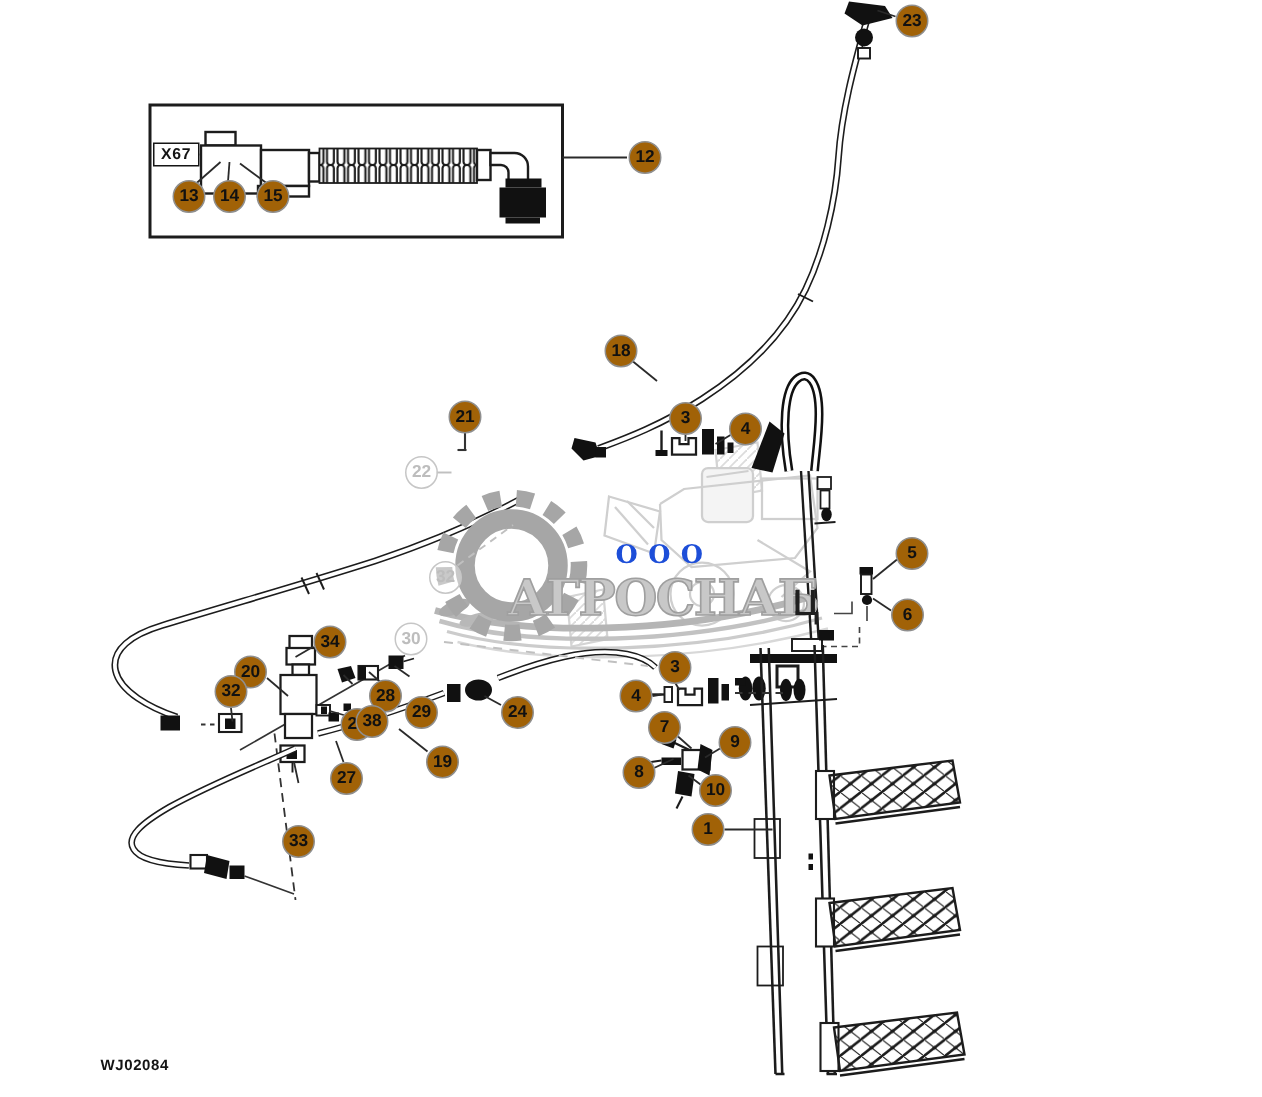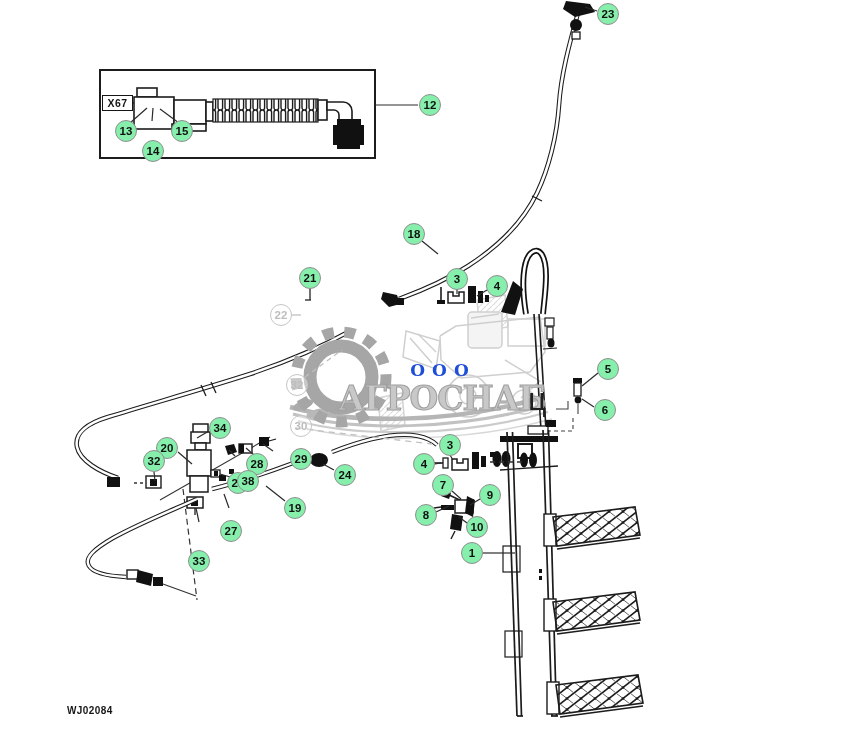--- a/index.html
+++ b/index.html
@@ -1,20 +1,20 @@
 <!DOCTYPE html>
 <html><head>
 <meta charset="utf-8">
 <style>
   html,body{margin:0;padding:0;background:#fff;}
   #stage{position:relative;width:841px;height:731px;background:#fff;overflow:hidden;
          font-family:"Liberation Sans",sans-serif;}
   #art{position:absolute;left:0;top:0;}
   .callout{position:absolute;width:22px;height:22px;border-radius:50%;
-    border:1.5px solid #8f8f8f;background:#86efac;color:#111;
+    border:1.5px solid #8f8f8f;background:#a16207;color:#111;
     display:flex;align-items:center;justify-content:center;
     font:700 11.5px "Liberation Sans",sans-serif;box-sizing:border-box;}
   .callout.muted{border-color:#c6c6c6;color:#bdbdbd;background:rgba(255,255,255,.4);}
   .lbl{position:absolute;color:#151515;}
   #x67{left:102px;top:95px;width:31px;height:16px;border:1.6px solid #151515;
        display:flex;align-items:center;justify-content:center;
        font:700 10.5px "Liberation Sans",sans-serif;letter-spacing:.5px;background:#fff;box-sizing:border-box;}
   #figcode{left:67px;top:705px;font:700 10px "Liberation Sans",sans-serif;letter-spacing:.4px;}
   #wm-prefix{left:398px;top:360px;width:90px;text-align:center;
        font:700 17px "DejaVu Serif",serif;color:#1d4ed8;letter-spacing:7px;}
@@ -301,40 +301,40 @@
 
   <div class="lbl" id="x67">X67</div>
   <div class="lbl" id="wm-prefix">ООО</div>
   <div class="lbl" id="wm-name">АГРОСНАБ</div>
   <div class="lbl" id="stray">ц</div>
   <div class="lbl" id="figcode">WJ02084</div>
 
   <div id="callout-layer">
       <div class="callout" style="left: 419px; top: 94px;">12</div>
       <div class="callout" style="left: 115px; top: 120px;">13</div>
-      <div class="callout" style="left: 142px; top: 120px; margin-top: 20px;">14</div>
+      <div class="callout" style="left: 142px; top: 120px;">14</div>
       <div class="callout" style="left: 171px; top: 120px;">15</div>
       <div class="callout" style="left: 597px; top: 3px;">23</div>
       <div class="callout" style="left: 403px; top: 223px;">18</div>
       <div class="callout" style="left: 299px; top: 267px;">21</div>
       <div class="callout" style="left: 446px; top: 268px;">3</div>
       <div class="callout" style="left: 486px; top: 275px;">4</div>
       <div class="callout muted" style="left: 270px; top: 304px;">22</div>
       <div class="callout muted" style="left: 286px; top: 374px;">32</div>
-      <div class="callout muted" style="left: 290px; top: 415px; text-align: right;">30</div>
+      <div class="callout muted" style="left: 263px; top: 415px; text-align: right;">30</div>
       <div class="callout" style="left: 209px; top: 417px;">34</div>
       <div class="callout" style="left: 156px; top: 437px;">20</div>
       <div class="callout" style="left: 143px; top: 450px;">32</div>
       <div class="callout" style="left: 227px; top: 472px;">25</div>
       <div class="callout" style="left: 246px; top: 453px;">28</div>
-      <div class="callout" style="left: 270px; top: 448px; margin-left: 20px;">29</div>
+      <div class="callout" style="left: 270px; top: 464px;">29</div>
       <div class="callout" style="left: 237px; top: 470px;">38</div>
       <div class="callout" style="left: 334px; top: 464px;">24</div>
       <div class="callout" style="left: 284px; top: 497px;">19</div>
-      <div class="callout" style="left: 220px; top: 520px; text-align: right;">27</div>
+      <div class="callout" style="left: 220px; top: 508px; text-align: right;">27</div>
       <div class="callout" style="left: 188px; top: 522px; margin-top: 28px;">33</div>
       <div class="callout" style="left: 439px; top: 434px;">3</div>
       <div class="callout" style="left: 413px; top: 453px;">4</div>
       <div class="callout" style="left: 597px; top: 358px;">5</div>
       <div class="callout" style="left: 594px; top: 399px;">6</div>
       <div class="callout" style="left: 432px; top: 474px;">7</div>
       <div class="callout" style="left: 479px; top: 484px;">9</div>
       <div class="callout" style="left: 415px; top: 504px;">8</div>
       <div class="callout" style="left: 466px; top: 516px;">10</div>
       <div class="callout" style="left: 461px; top: 542px;">1</div>

